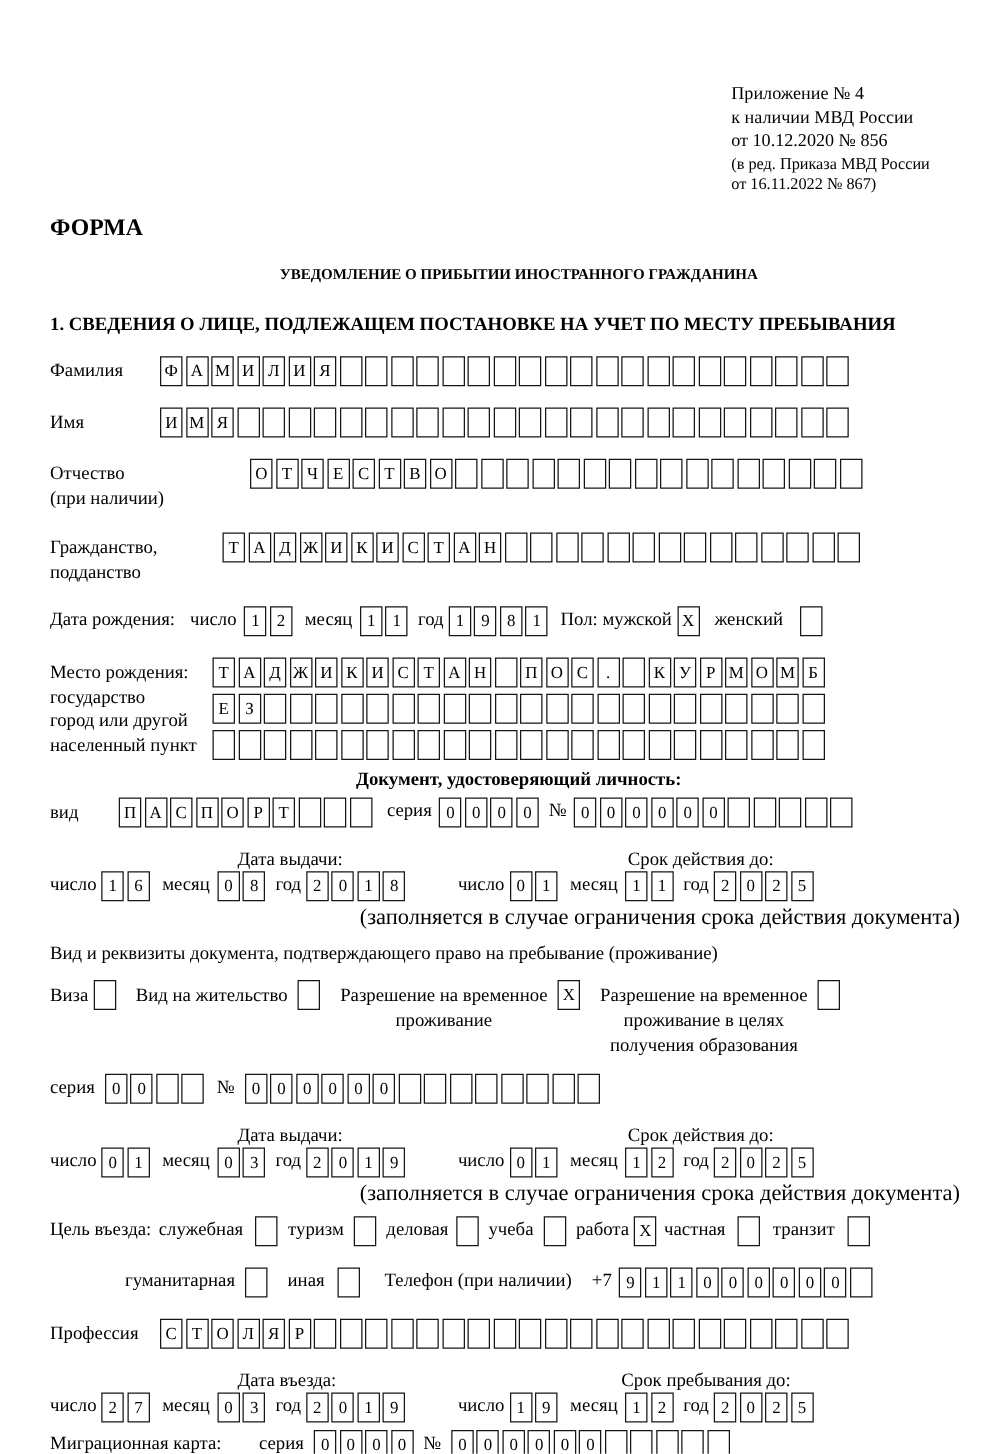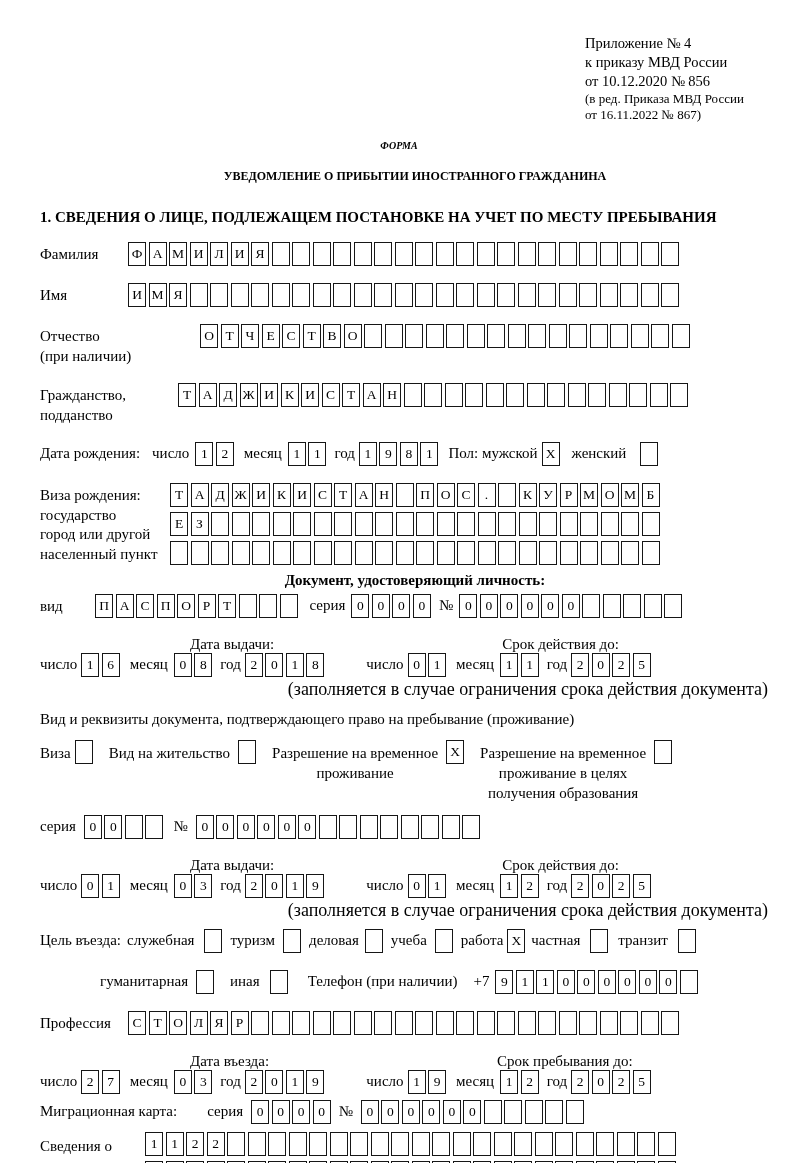--- a/index.html
+++ b/index.html
@@ -1,23 +1,23 @@
 <!DOCTYPE html>
 <html><head>
 <meta charset="utf-8">
 <style>
   * { margin:0; padding:0; box-sizing:border-box; }
   html,body { background:#ffffff; }
   body { width:800px; height:1163px; overflow:hidden; color:#000;
          font-family:"Liberation Serif", serif; font-size:15px; }
   .page { width:800px; height:1163px; padding:34px 10px 0 40px; }
 
-  .hdr { margin-left:545px; line-height:1.3; font-size:14.5px; }
+  .hdr { margin-left:545px; line-height:1.3; font-size:14.5px;margin-top:32px; }
   .hdr .small { font-size:13px; }
-  .form-label { font-weight:bold; text-align:center; margin:16px 32px 0 0; font-size:10px;font-style:italic; }
+  .form-label { font-weight:bold; text-align:left; margin:16px 32px 0 0; font-size:19px; }
 
   .title { text-align:center; font-weight:bold; font-size:12px; margin-top:16px; line-height:1.5; }
   .blank-line { display:inline-block; width:64px; height:14px; border-bottom:2.2px solid #3c3c3c; margin-left:10px; }
 
   .section-h { font-weight:bold; font-size:15px; margin-top:24px; margin-bottom:16px; }
 
   .frow { display:flex; align-items:flex-start; margin-bottom:17px; }
   .lbl { flex:0 0 auto; padding-top:3px; line-height:1.3; }
   .w55{width:55px}.w88{width:88px}.w105{width:105px}.w130{width:130px}.w138{width:138px}.w160{width:160px}
   .cells { display:inline-flex; gap:2.5px; flex-wrap:nowrap; }
@@ -49,21 +49,21 @@
   .reps .lbl { line-height:1.55; }
   .reps-note { margin:10px 0 0 60px; font-size:13.5px; text-align:left; }
 </style>
 </head>
 <body>
 
 <div class="page">
 
   <div class="hdr">
     <div>Приложение № 4</div>
-    <div>к приказу МВД России</div>
+    <div>к наличии МВД России</div>
     <div>от 10.12.2020 № 856</div>
     <div class="small">(в ред. Приказа МВД России</div>
     <div class="small">от 16.11.2022 № 867)</div>
   </div>
   <div class="form-label">ФОРМА</div>
 
   <div class="title">
     <div>УВЕДОМЛЕНИЕ О ПРИБЫТИИ ИНОСТРАННОГО ГРАЖДАНИНА</div>
   </div>
 
@@ -219,21 +219,21 @@
     <span class="cells ml4">
         <span class="cell">X</span>
       </span>
     <span class="dlab ml12">женский</span>
     <span class="cells ml14">
         <span class="cell"></span>
       </span>
   </div>
 
   <div class="frow" style="margin-bottom:2px;">
-    <div class="lbl w130"><span>Виза рождения:</span><br><span>государство</span><br><span>город или другой</span><br><span>населенный пункт</span></div>
+    <div class="lbl w130"><span>Место рождения:</span><br><span>государство</span><br><span>город или другой</span><br><span>населенный пункт</span></div>
     <div>
       <div class="cells mb5">
           <span class="cell">Т</span>
           <span class="cell">А</span>
           <span class="cell">Д</span>
           <span class="cell">Ж</span>
           <span class="cell">И</span>
           <span class="cell">К</span>
           <span class="cell">И</span>
           <span class="cell">С</span>

